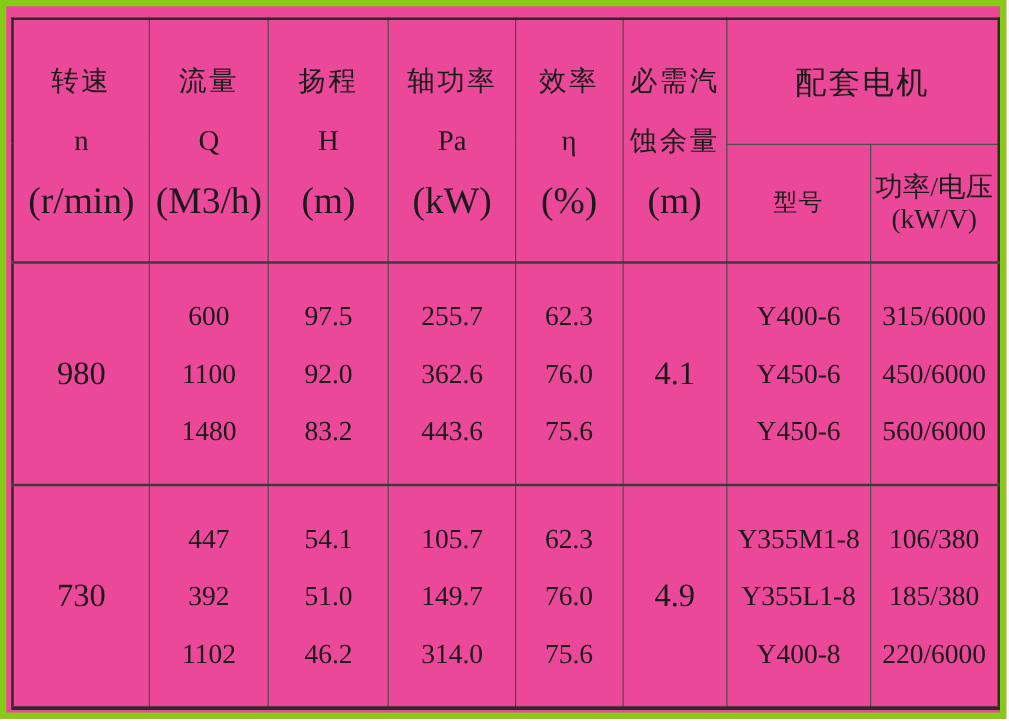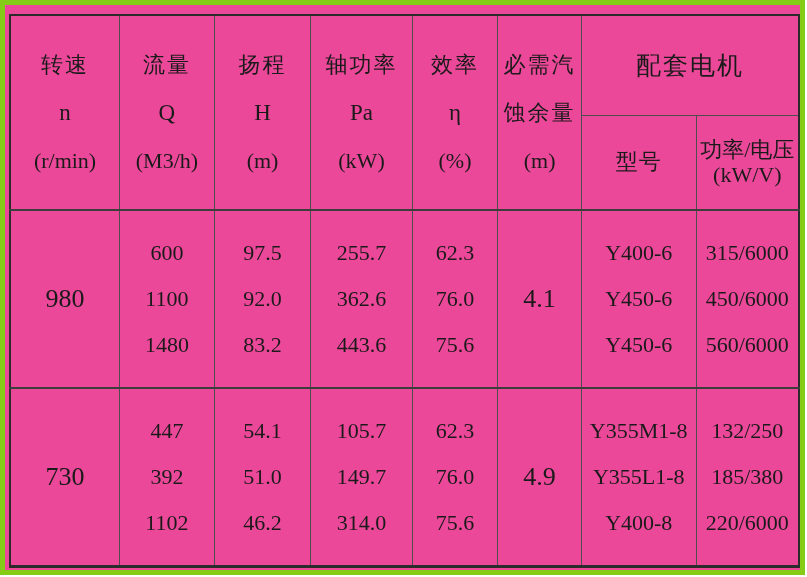--- a/index.html
+++ b/index.html
@@ -35,23 +35,23 @@
     font-weight: normal;
     overflow: hidden;
   }
   thead tr.hrow1 { height: 100px; }
   thead tr.hrow2 { height: 95px; }
   tbody.block { border-top: 2px solid #3d3d3d; }
   tbody.block tr { height: 178px; }
 
   .hcjk  { line-height: 48px; font-size: 22px; letter-spacing: 2px; }
   .hlat  { line-height: 48px; font-size: 23px; letter-spacing: 0; }
-  .hunit { line-height: 48px; font-size: 22px; letter-spacing: 0; font-family: Liberation Serif, serif; }
+  .hunit { line-height: 48px; font-size: 30px; letter-spacing: 0; font-family: Liberation Serif, serif; }
   .motor-group-cell { border-bottom: 1px solid #4d4d4d; font-size: 25px; letter-spacing: 2px; }
-  .sub-model { font-size: 22px; letter-spacing: 1px; }
+  .sub-model { font-size: 19px; letter-spacing: 1px; }
   .subline { line-height: 25px; font-size: 22px; }
 
   .dline { line-height: 46px; font-size: 22px; }
   .single { font-size: 26px; text-align: center; }
 </style>
 </head>
 <body>
 
 <div class="frame">
   <table class="spec">
@@ -168,20 +168,20 @@
           <div class="dline">76.0</div>
           <div class="dline">75.6</div>
         </td>
         <td class="single">4.9</td>
         <td>
           <div class="dline">Y355M1-8</div>
           <div class="dline">Y355L1-8</div>
           <div class="dline">Y400-8</div>
         </td>
         <td>
-          <div class="dline">132/250</div>
+          <div class="dline">106/380</div>
           <div class="dline">185/380</div>
           <div class="dline">220/6000</div>
         </td>
       </tr>
     </tbody>
   </table>
 </div>
 
 </body></html>

